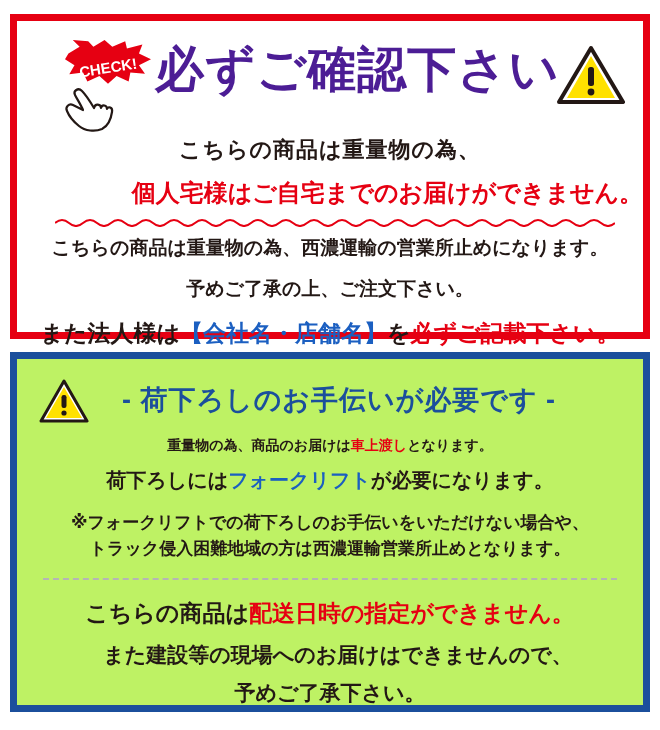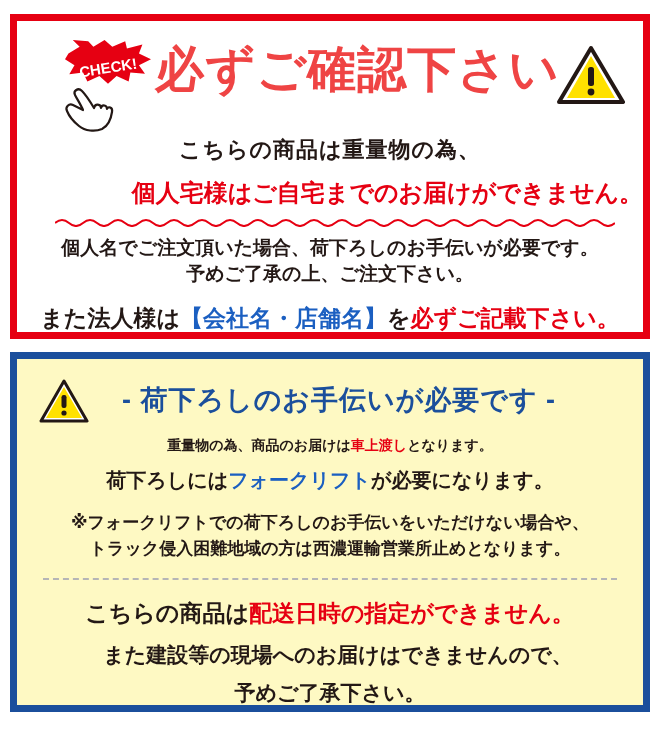--- a/index.html
+++ b/index.html
@@ -82,21 +82,21 @@
   }
 
   .headline {
     position: absolute;
     left: 138px;
     top: 0;
     font-size: 49px;
     font-weight: bold;
     letter-spacing: 1px;
     line-height: 64px;
-    color: #ef4444;
+    color: #4c1d95;
     white-space: nowrap;
   }
   .warn-tri-big {
     position: absolute;
     left: 540px;
     top: 8px;
     width: 68px;
     height: 60px;
   }
 
@@ -128,41 +128,41 @@
   }
   .l3 {
     font-size: 19px;
     font-weight: bold;
     letter-spacing: 0px;
     margin-top: 26px;
   }
   .l4 {
     font-size: 19px;
     font-weight: bold;
-    margin-top: 0;
+    margin-top: 15px;
   }
   .l5 {
     font-size: 23px;
     font-weight: bold;
     margin-top: 16px;
     letter-spacing: 0px;
   }
   .blue-txt { color: #1b5fc1; }
   .red-txt { color: #e60012; }
 
   
   .panel-blue {
     position: absolute;
     left: 10px;
     top: 352px;
     width: 640px;
     height: 360px;
     border: 7px solid #1b4f9c;
     box-sizing: border-box;
-    background: #fef9c3;
+    background: #bef264;
   }
   .b-head {
     position: relative;
     height: 56px;
     margin-top: 18px;
     text-align: center;
   }
   .warn-tri-small {
     position: absolute;
     left: 22px;
@@ -256,21 +256,21 @@
     </div>
 
     <div class="line-center l1">こちらの商品は重量物の為、</div>
 
     <div class="line-center l2">個人宅様はご自宅までのお届けができません。</div>
 
     <svg class="wavy" viewBox="0 0 560 10" preserveAspectRatio="none">
       <path d="M0 6 Q 7 0 14 6 T 28 6 T 42 6 T 56 6 T 70 6 T 84 6 T 98 6 T 112 6 T 126 6 T 140 6 T 154 6 T 168 6 T 182 6 T 196 6 T 210 6 T 224 6 T 238 6 T 252 6 T 266 6 T 280 6 T 294 6 T 308 6 T 322 6 T 336 6 T 350 6 T 364 6 T 378 6 T 392 6 T 406 6 T 420 6 T 434 6 T 448 6 T 462 6 T 476 6 T 490 6 T 504 6 T 518 6 T 532 6 T 546 6 T 560 6" fill="none" stroke="#e60012" stroke-width="2"></path>
     </svg>
 
-    <div class="line-center l3">個人名でご注文頂いた場合、荷下ろしのお手伝いが必要です。</div>
+    <div class="line-center l3">こちらの商品は重量物の為、西濃運輸の営業所止めになります。</div>
     <div class="line-center l4">予めご了承の上、ご注文下さい。</div>
 
     <div class="line-center l5">
       <span>また法人様は</span><span class="blue-txt">【会社名・店舗名】</span><span>を</span><span class="red-txt">必ずご記載下さい。</span>
     </div>
   </div>
 
   <div class="panel-blue">
 
     <div class="b-head">

